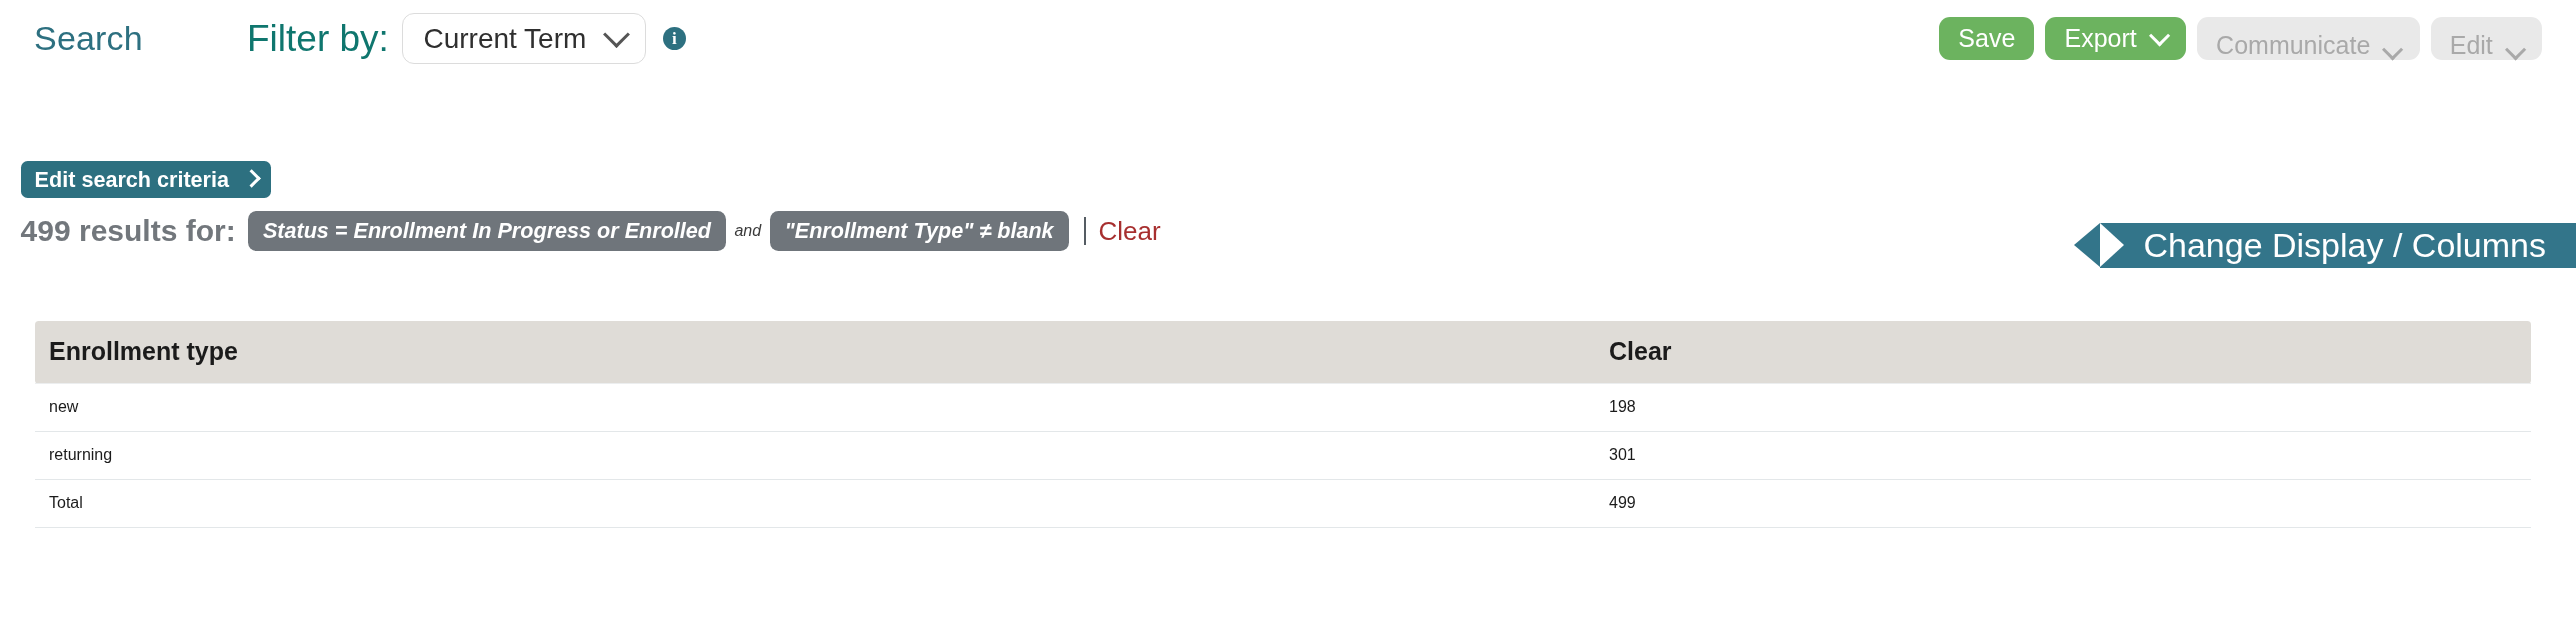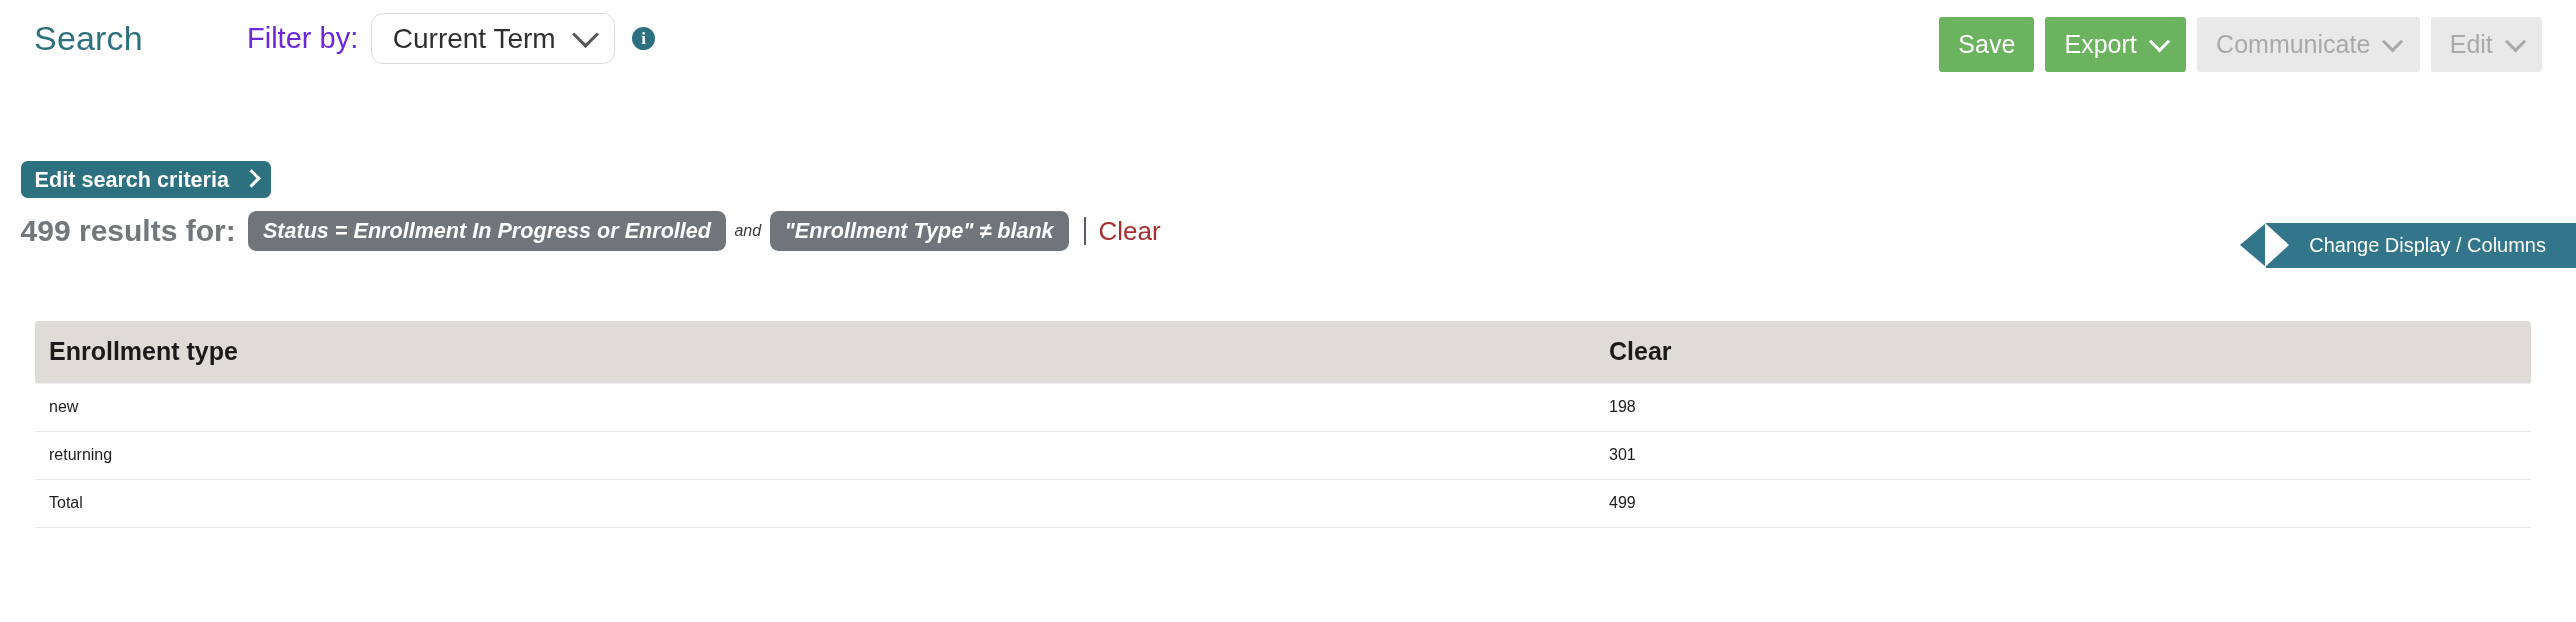--- a/index.html
+++ b/index.html
@@ -38,22 +38,22 @@
   .filter-group {
     position: absolute;
     left: 247px;
     top: 13px;
     display: flex;
     align-items: center;
     gap: 13px;
   }
 
   .filter-label {
-    font-size: 29px;
-    color: #6d28d9;
+    font-size: 37px;
+    color: #0f766e;
     white-space: nowrap;
   }
 
   .filter-select {
     box-sizing: border-box;
     height: 51px;
     min-width: 157px;
     padding: 0 19px 0 20.6px;
     border: 0.9px solid #dcdcdc;
     border-radius: 12px;
@@ -98,41 +98,42 @@
   .topbtns {
     position: absolute;
     right: 34px;
     top: 17px;
     display: flex;
     align-items: center;
     gap: 11.2px;
   }
   .btn {
     box-sizing: border-box;
-    height: 55px;
-    border-radius: 3px;
+    height: 43px;
+    border-radius: 11px;
     display: flex;
     align-items: center;
     justify-content: center;
     gap: 15px;
     padding: 0 19px;
     font-size: 25px;
     white-space: nowrap;
     cursor: pointer;
     border: none;
     font-family: "Liberation Sans", sans-serif;
   }
   .btn-green {
     background: #6cb35f;
     color: #ffffff;
   }
   .btn-disabled {
     background: #e9e9e9;
     color: #a9a9a9;
     cursor: default;
+    align-items: flex-end;
   }
   .btn .chev-w {
     display: inline-block;
     width: 12.2px;
     height: 12.2px;
     border-right: 3.7px solid #ffffff;
     border-bottom: 3.7px solid #ffffff;
     transform: rotate(45deg) translate(-1.9px,-1.9px);
     flex: none;
   }
@@ -221,21 +222,21 @@
     position: absolute;
     right: 0px;
     top: 223px;
     height: 45px;
     display: flex;
     align-items: center;
     padding-left: 43px;
     padding-right: 30px;
     background: #33758a;
     color: #ffffff;
-    font-size: 20px;
+    font-size: 34px;
     white-space: nowrap;
     cursor: pointer;
   }
   .ribbon::before {
     content: "";
     position: absolute;
     left: -26px;
     top: 0;
     width: 0;
     height: 0;

